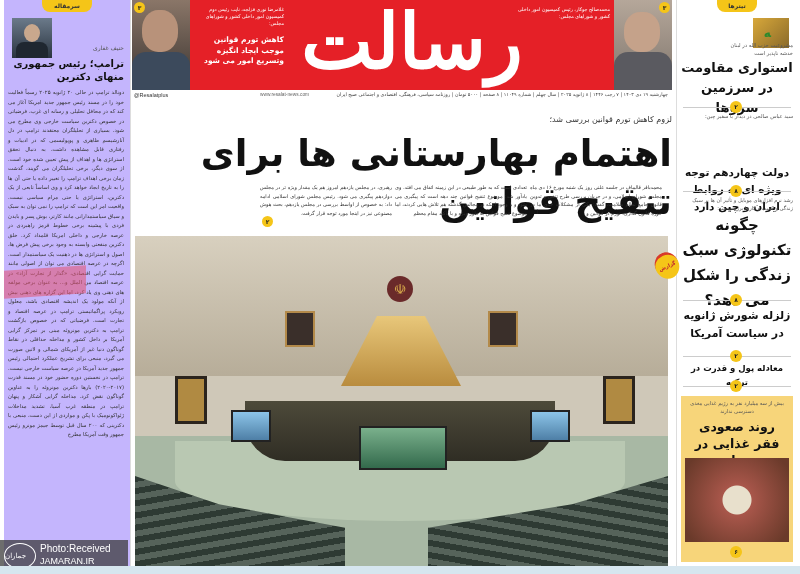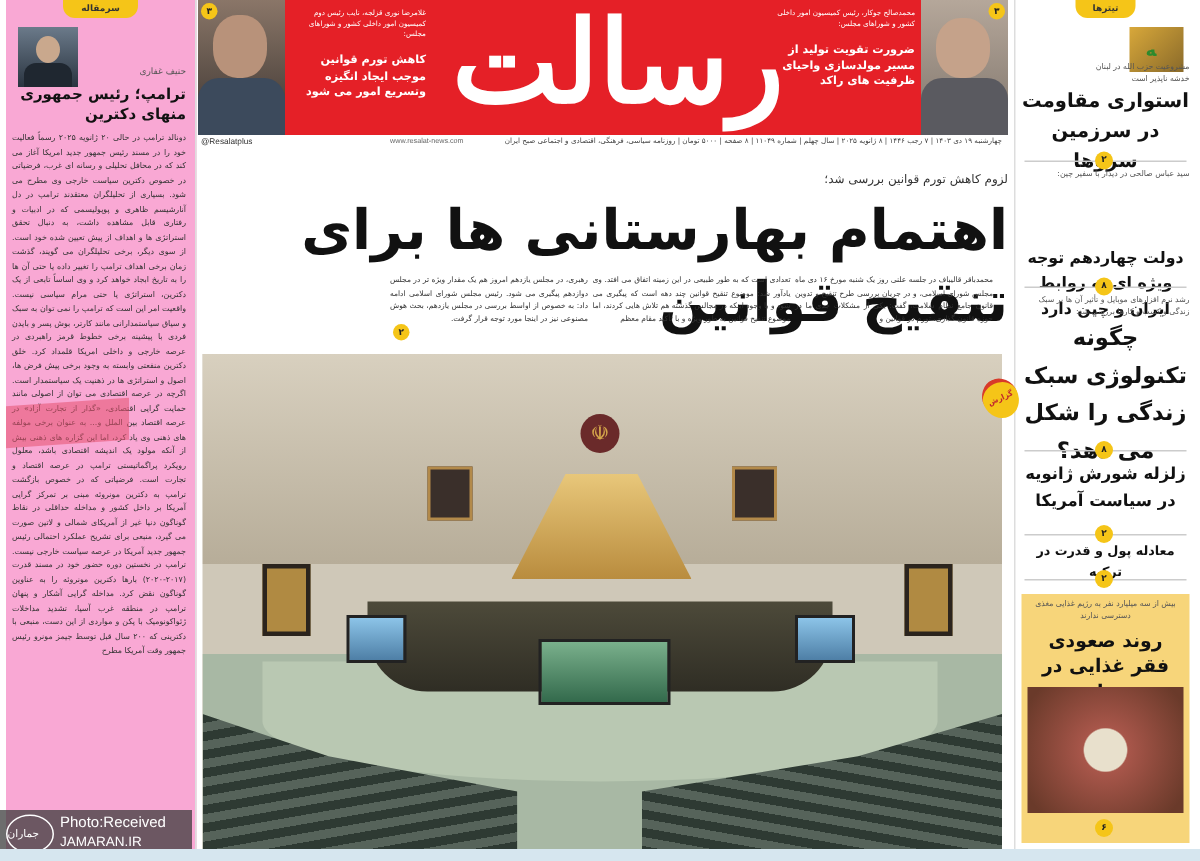--- a/index.html
+++ b/index.html
@@ -1,19 +1,19 @@
 <!DOCTYPE html>
 <html><head>
 <meta charset="utf-8">
 <style>
   html, body { margin:0; padding:0; }
   body { width:800px; height:574px; background:#e9ecef; position:relative; overflow:hidden; font-family:"DejaVu Sans", sans-serif; direction:rtl; }
   .page { position:absolute; left:0; top:0; width:800px; height:574px; background:#fff; }
   
-  .left-col { position:absolute; left:4px; top:0; width:126px; height:574px; background:#f9a8d4; border-right:1px solid #ddd; }
+  .left-col { position:absolute; left:4px; top:0; width:126px; height:574px; background:#c4b5fd; border-right:1px solid #ddd; }
   .tab-label { position:absolute; top:0; left:38px; width:50px; height:12px; background:#f5c518; border-radius:0 0 8px 8px; font-size:6px; font-weight:bold; text-align:center; line-height:12px; color:#333; }
   .col-photo { position:absolute; left:8px; top:18px; width:40px; height:40px; background:linear-gradient(#6b7a8a,#2a3440); }
   .col-photo .face { position:absolute; left:12px; top:6px; width:16px; height:18px; background:#c9a88d; border-radius:50%; }
   .col-photo .body { position:absolute; left:4px; top:24px; width:32px; height:16px; background:#1f2730; border-radius:8px 8px 0 0; }
   .author { position:absolute; right:6px; top:44px; font-size:6px; color:#555; }
   .col-title { position:absolute; right:6px; top:57px; width:114px; font-size:10px; font-weight:bold; line-height:13px; color:#111; text-align:right; }
   .col-body { position:absolute; right:6px; top:88px; width:116px; font-size:5.3px; line-height:9.5px; color:#333; text-align:justify; }
   .col-highlight { position:absolute; left:0; top:268px; width:82px; height:28px; background:rgba(230,80,110,0.55); transform:skewY(-4deg); }
   .watermark { position:absolute; left:0; top:540px; width:128px; height:30px; background:rgba(60,60,60,0.75); }
   .watermark .logo { position:absolute; left:4px; top:3px; width:30px; height:24px; border:1.5px solid #fff; border-radius:50%; color:#fff; font-size:7px; text-align:left; line-height:24px; }
@@ -109,21 +109,20 @@
         <div class="suit"></div>
       </div>
     <div class="num-badge" style="left:2px;top:2px;">۳</div>
     <div class="mast-story left">
       <div class="kicker">غلامرضا نوری قزلجه، نایب رئیس دوم کمیسیون امور داخلی کشور و شوراهای مجلس:</div>
       <div class="head">کاهش تورم قوانین موجب ایجاد انگیزه وتسریع امور می شود</div>
     </div>
     <div class="logo-text">رسالت</div>
     <div class="mast-story right">
       <div class="kicker">محمدصالح جوکار، رئیس کمیسیون امور داخلی کشور و شوراهای مجلس:</div>
-      <div class="head">ضرورت تقویت تولید از مسیر مولدسازی واحیای ظرفیت های راکد</div>
     </div>
     <div class="mast-right-photo">
         <div class="face"></div>
         <div class="suit"></div>
       </div>
     <div class="num-badge" style="right:2px;top:2px;">۳</div>
   </div>
 
   <div class="dateline">
     <span class="social">@Resalatplus</span>

